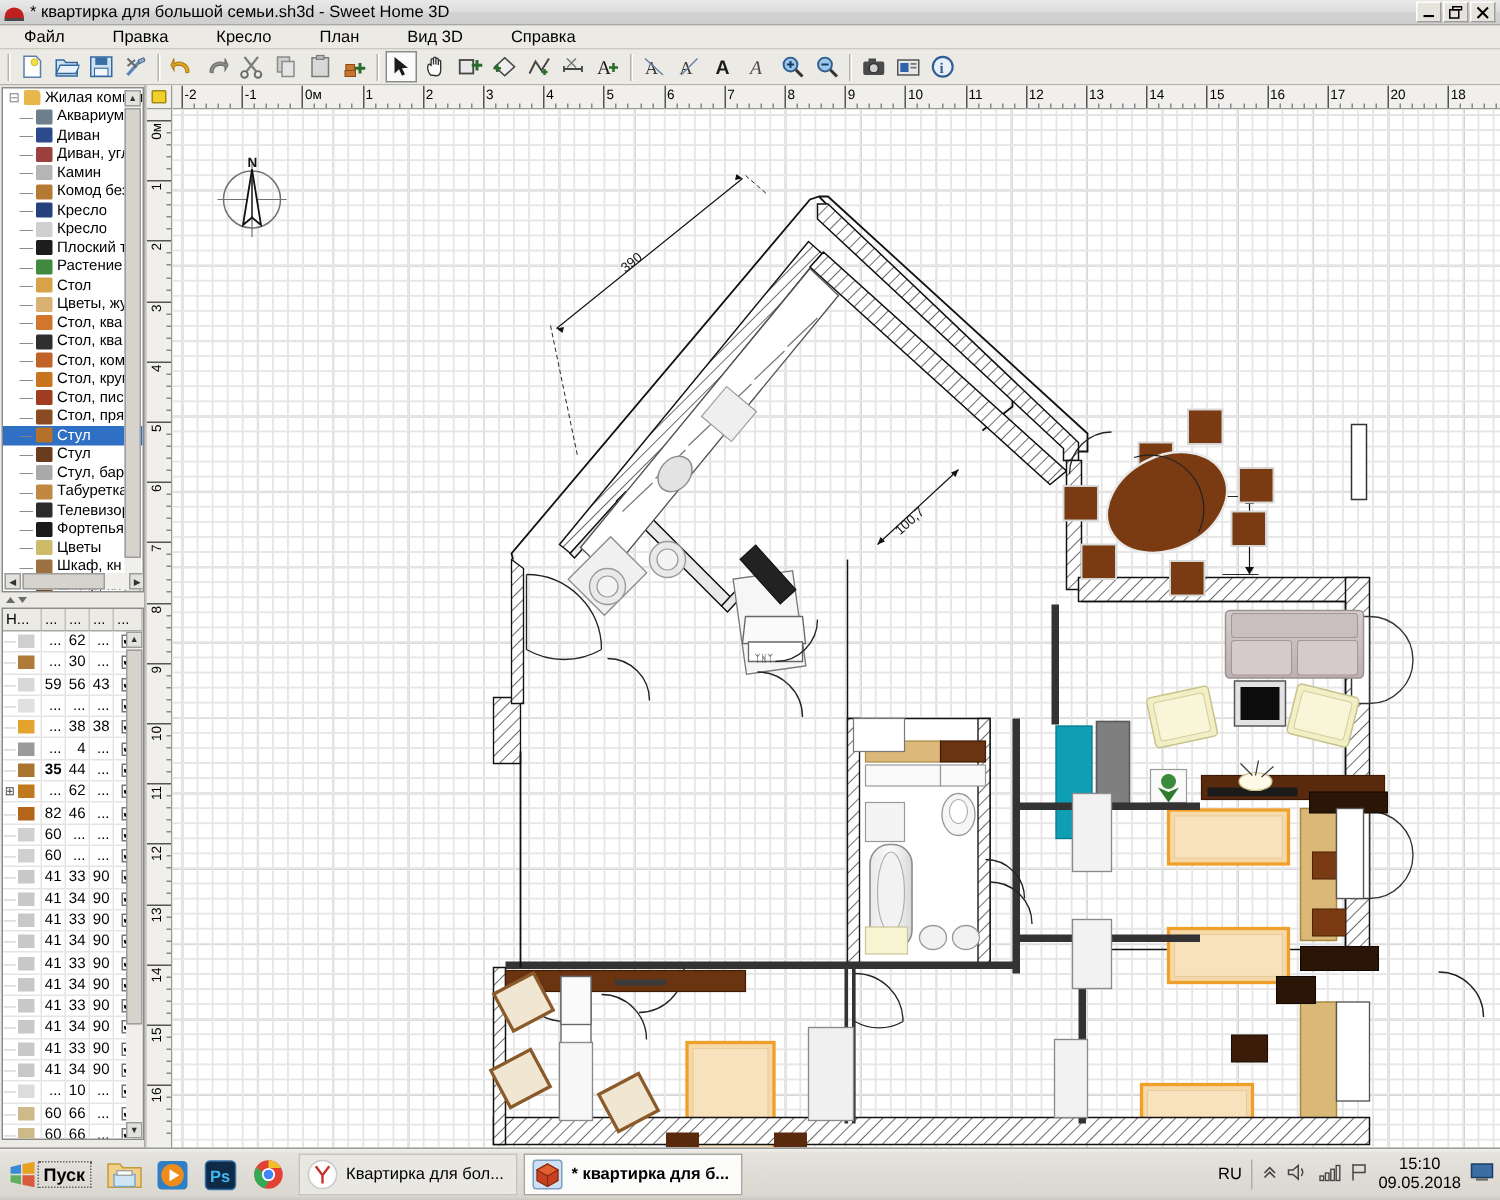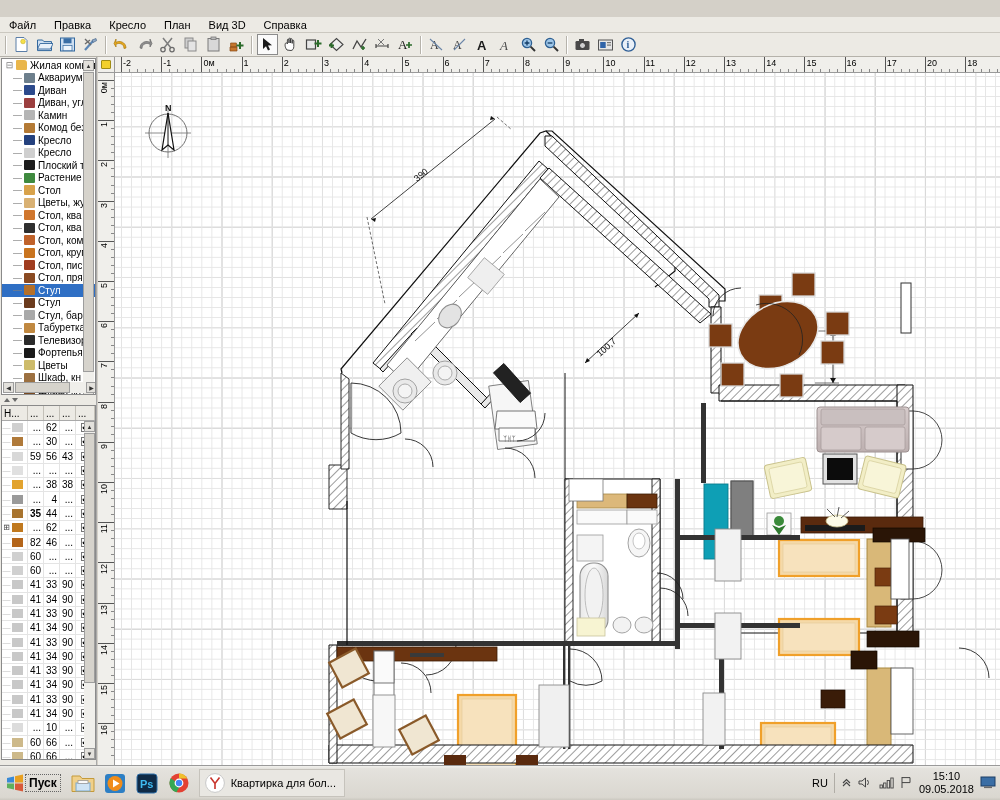--- a/index.html
+++ b/index.html
@@ -42,21 +42,21 @@
     font-size: 10px; color: #000; line-height: 1; cursor: default;
   }
 
   
   #menubar {
     position: absolute; left: 0; top: 17px; width: 1000px; height: 16px;
     background: #eceae4; display: flex; align-items: center;
     border-bottom: 1px solid #cbc8c0;
   }
   .menu-item {
-    padding: 0 9px; font-size: 11px; color: #000; height: 16px;
+    padding: 0 16px; font-size: 11px; color: #000; height: 16px;
     line-height: 16px; cursor: default; white-space: nowrap;
   }
 
   
   #toolbar {
     position: absolute; left: 0; top: 33px; width: 1000px; height: 24px;
     background: #eceae4; display: flex; align-items: center;
     border-bottom: 1px solid #b5b2aa; padding-left: 2px;
   }
   .tb-btn {
@@ -204,20 +204,45 @@
   #tray { margin-left: auto; display: flex; align-items: center;
           height: 35px; padding-right: 4px; gap: 6px; }
   #tray .sep { width: 1px; height: 20px; background: #b0ada6; }
   #clock { text-align: center; font-size: 11px; color: #000; line-height: 13px; }
 </style>
 </head>
 <body>
 
 <div id="app">
 
+  <div id="titlebar">
+    <div id="app-icon">
+      <div class="dome"></div>
+        <div class="base"></div>
+    </div>
+    <div id="title-text">* квартирка для большой семьи.sh3d - Sweet Home 3D</div>
+    <div id="win-buttons">
+      <div class="win-btn">
+        <svg width="9" height="9" viewBox="0 0 9 9">
+            <rect x="1" y="6" width="7" height="1.4" fill="#000"></rect>
+          </svg>
+      </div>
+      <div class="win-btn">
+        <svg width="9" height="9" viewBox="0 0 9 9">
+          <rect x="0.5" y="2.5" width="6" height="5.5" fill="none" stroke="#000" stroke-width="1"></rect>
+          <rect x="2.5" y="0.5" width="6" height="2" fill="none" stroke="#000" stroke-width="1"></rect>
+        </svg>
+      </div>
+      <div class="win-btn">
+        <svg width="9" height="9" viewBox="0 0 9 9">
+          <path d="M1,1 L8,8 M8,1 L1,8" stroke="#000" stroke-width="1.4"></path>
+        </svg>
+      </div>
+    </div>
+  </div>
 
   <div id="menubar">
     <div class="menu-item">Файл</div>
     <div class="menu-item">Правка</div>
     <div class="menu-item">Кресло</div>
     <div class="menu-item">План</div>
     <div class="menu-item">Вид 3D</div>
     <div class="menu-item">Справка</div>
   </div>
 
@@ -1440,20 +1465,29 @@
     </div>
 
     <div class="task-btn inactive">
       <svg width="22" height="22" viewBox="0 0 22 22" style="flex:0 0 auto;margin-right:5px;">
         <circle cx="11" cy="11" r="9.4" fill="#fff" stroke="#c9c9c9" stroke-width="1"></circle>
         <path d="M6.5,5.5 L11,11.5 L15.5,5.5 M11,11.5 L11,17" stroke="#c8342b" stroke-width="1.6" fill="none"></path>
       </svg>
       <span style="overflow:hidden;white-space:nowrap;">Квартирка для бол...</span>
     </div>
 
+    <div class="task-btn active">
+      <svg width="22" height="22" viewBox="0 0 22 22" style="flex:0 0 auto;margin-right:5px;">
+        <rect x="1.5" y="1.5" width="19" height="19" rx="2" fill="#cfe0f2" stroke="#7aa0c4" stroke-width="1"></rect>
+        <path d="M11,4 L18,8 L18,15 L11,19 L4,15 L4,8 z" fill="#c8401f" stroke="#8a2a12" stroke-width="0.9"></path>
+        <path d="M11,4 L18,8 L11,12 L4,8 z" fill="#e2602f" stroke="#8a2a12" stroke-width="0.8"></path>
+        <path d="M11,12 L11,19" stroke="#8a2a12" stroke-width="0.8"></path>
+      </svg>
+      <span style="overflow:hidden;white-space:nowrap;">* квартирка для б...</span>
+    </div>
 
     <div id="tray">
       <span style="font-size:11px;">RU</span>
       <div class="sep"></div>
       <span>
         <svg width="11" height="11" viewBox="0 0 11 11">
           <path d="M2,6 L5.5,2.5 L9,6 M2,9 L5.5,5.5 L9,9" fill="none" stroke="#444" stroke-width="1.1"></path>
         </svg>
       </span>
       <span>

